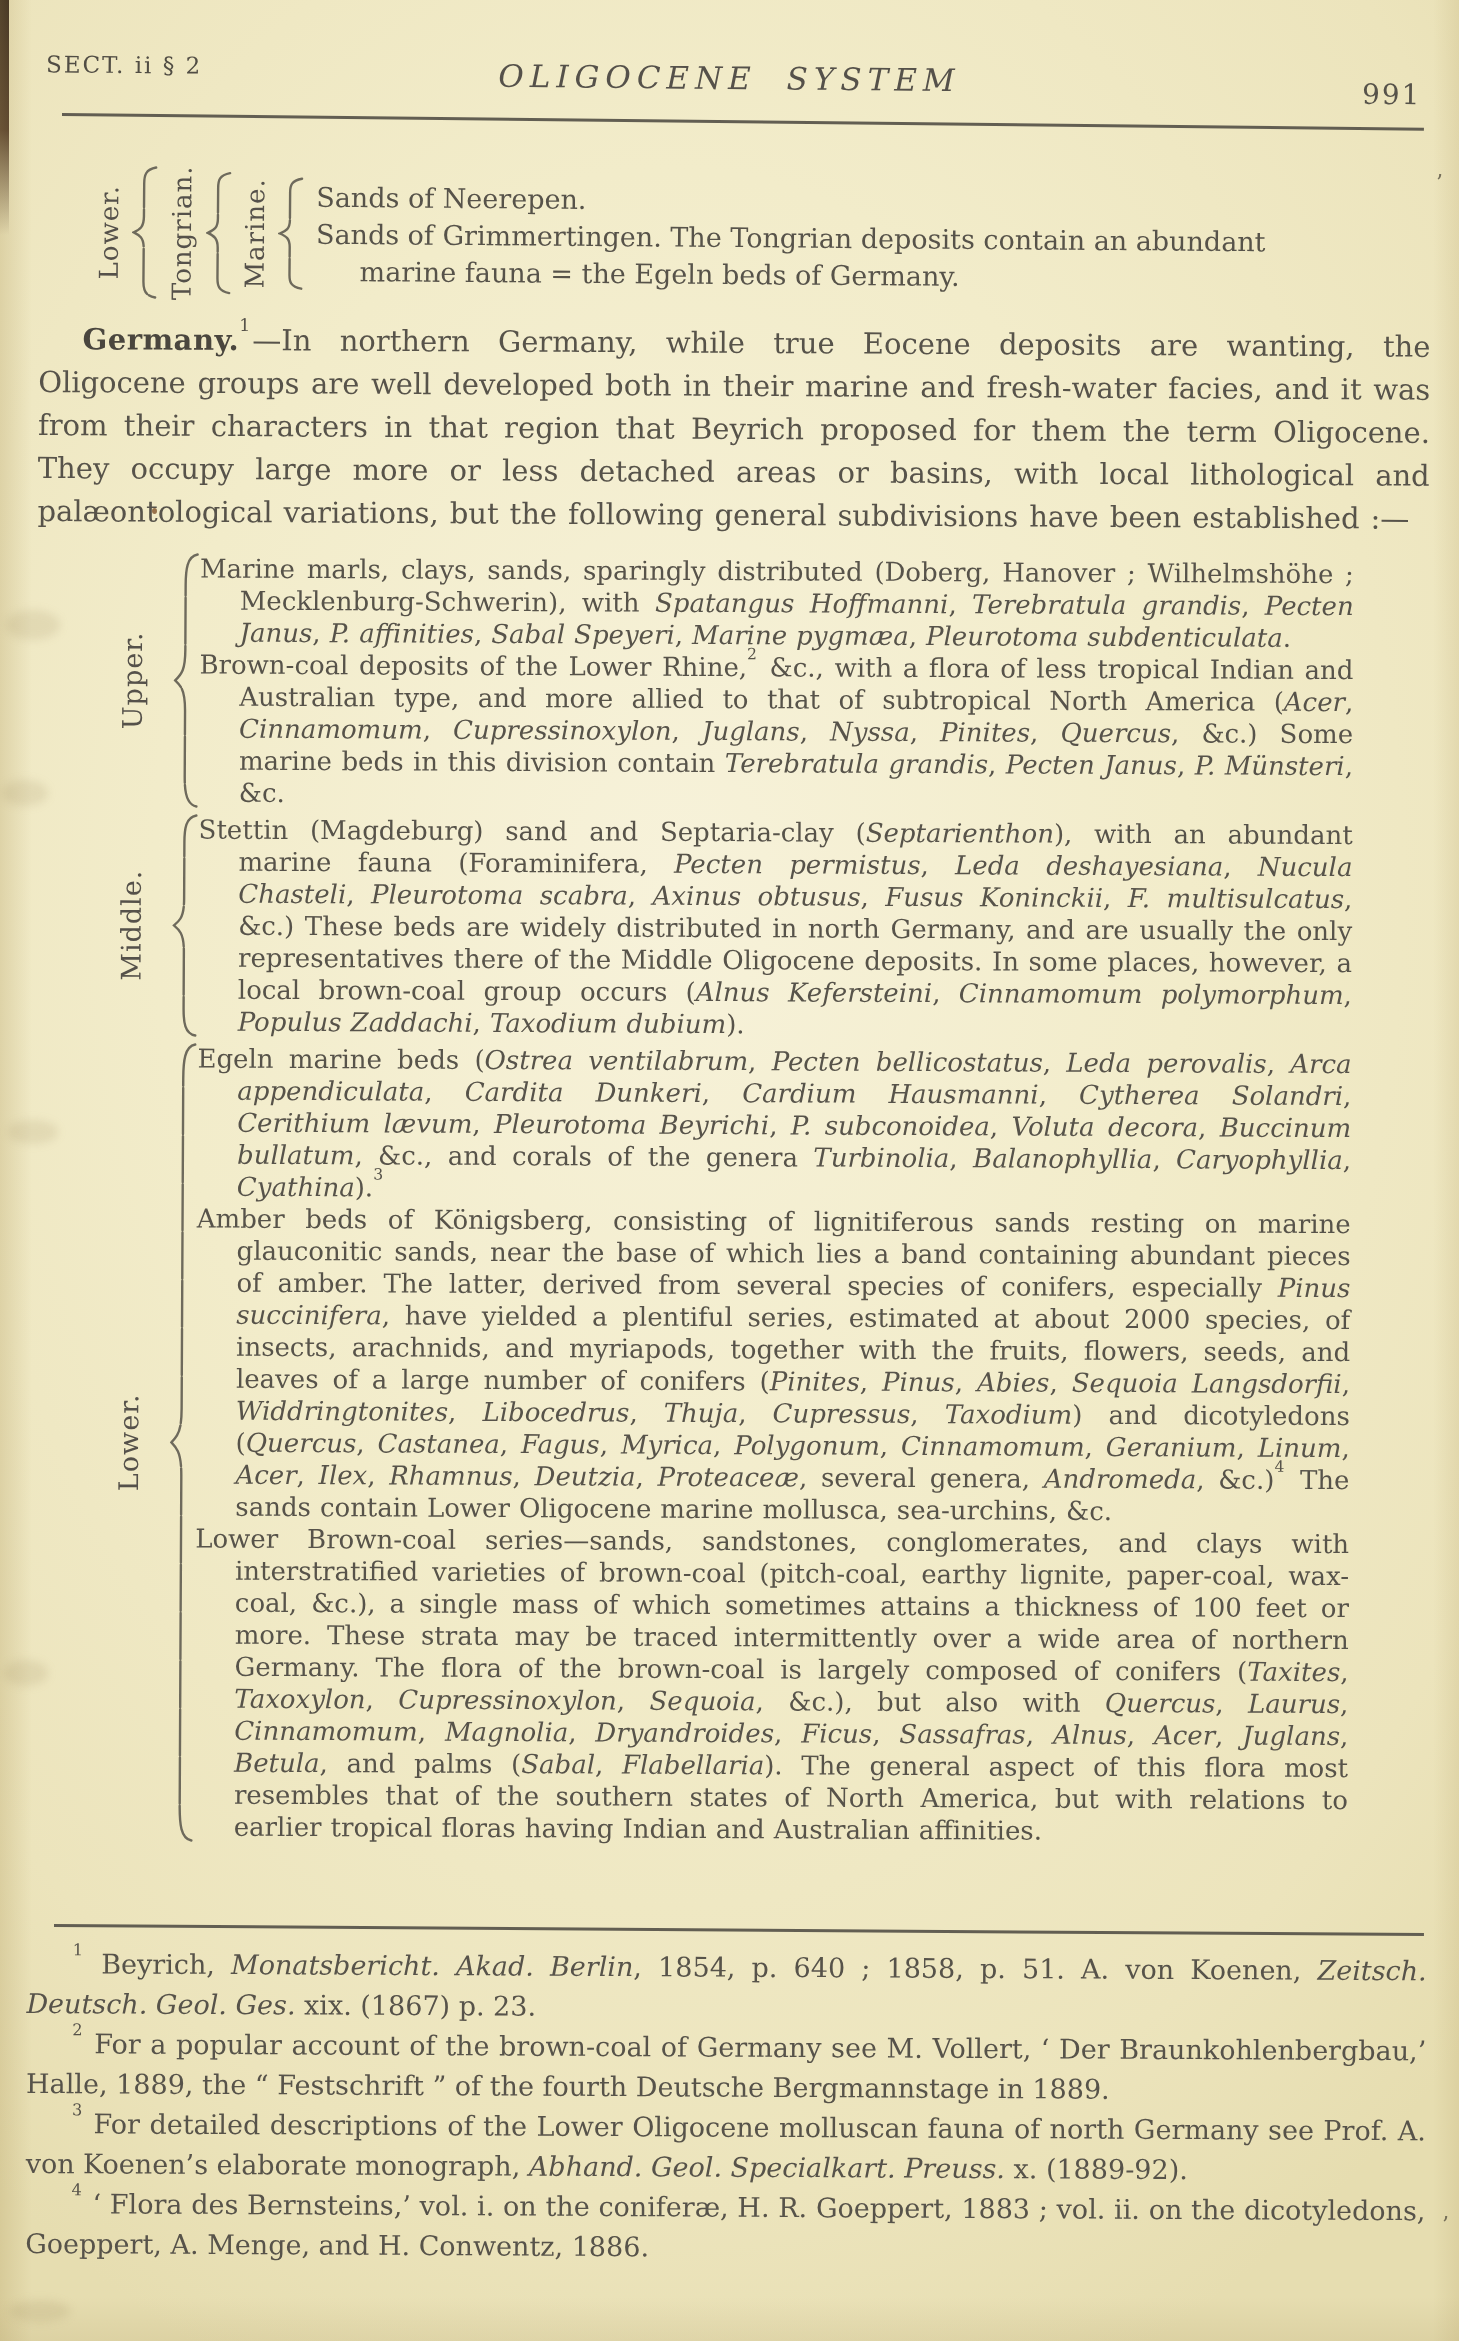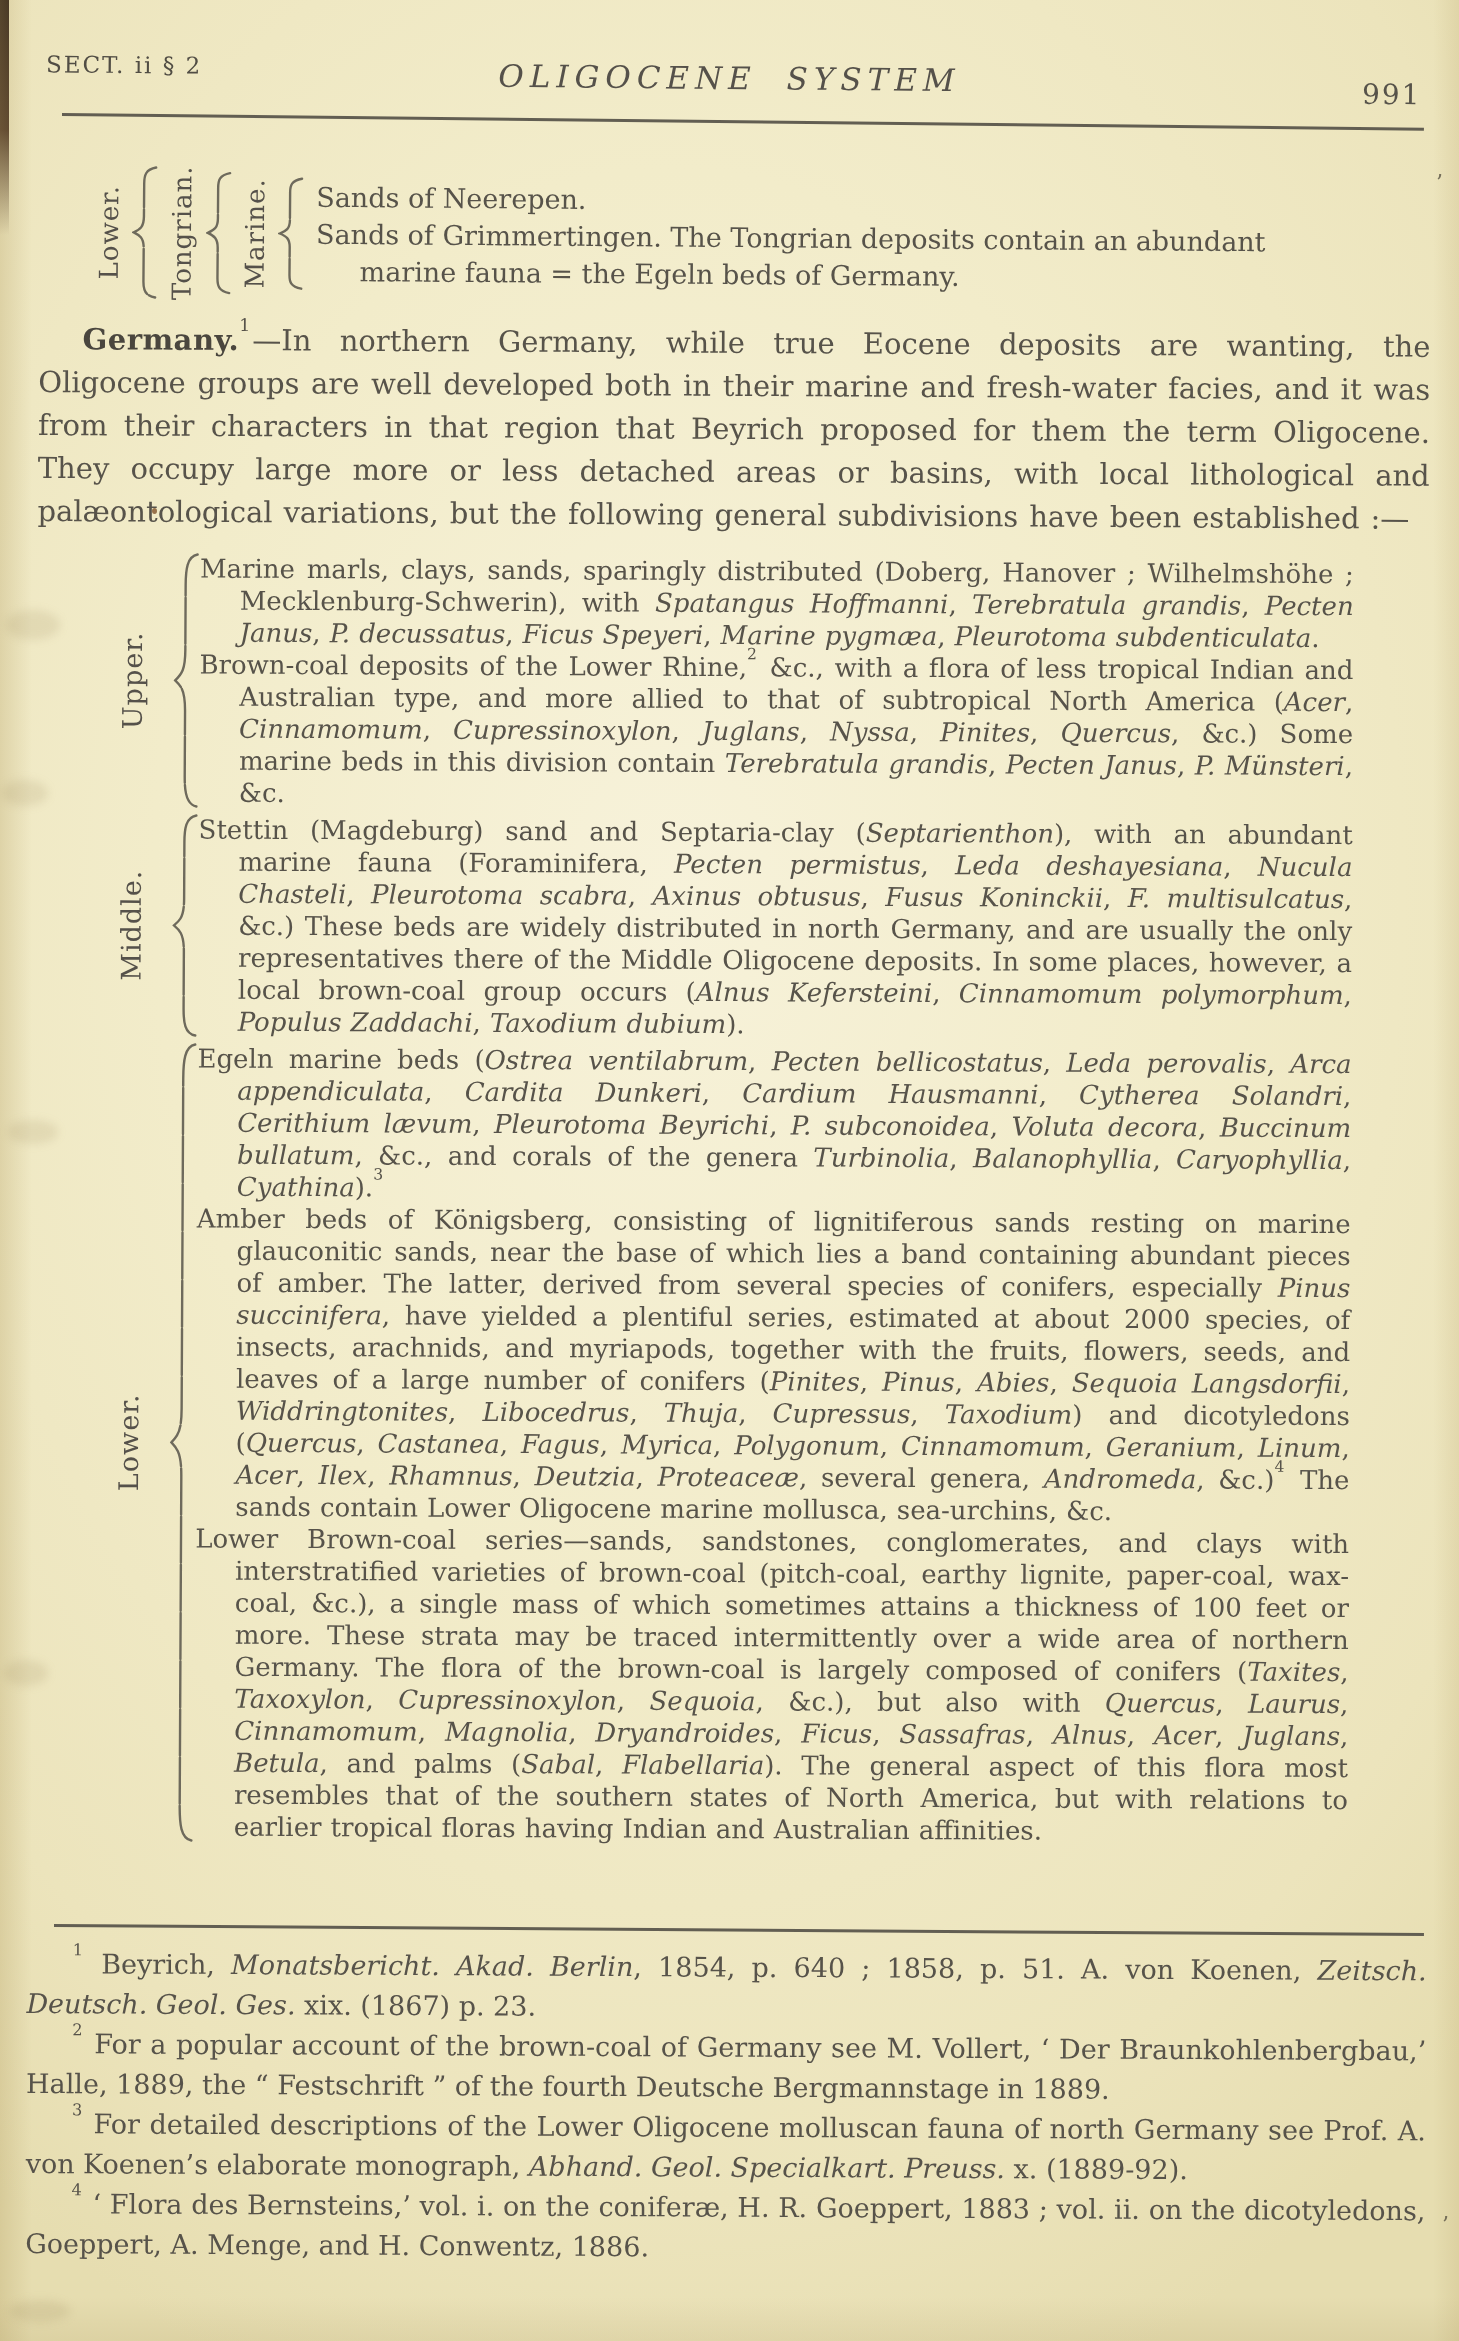--- a/index.html
+++ b/index.html
@@ -126,21 +126,21 @@
     <div class="group">
       <div class="g-label">
         <span>Upper.</span>
       </div>
       <div class="g-brace brace">
           <svg viewBox="0 0 22 256" preserveAspectRatio="none">
             <path d="M20 2 C11 4 10 17.36 10 32.72 L10 97.28 C10 117.248 7 121.856 1.5 128 C7 134.144 10 138.752 10 158.72 L10 223.28 C10 238.64 11 252 20 254" fill="none" stroke="#6e6a5c" stroke-width="2.4" stroke-linecap="round" stroke-dasharray="46 2.2" vector-effect="non-scaling-stroke"></path>
           </svg>
         </div>
       <div class="g-items">
-          <p>Marine marls, clays, sands, sparingly distributed (Doberg, Hanover ; Wilhelmshöhe ; Mecklenburg-Schwerin), with <i>Spatangus Hoffmanni</i>, <i>Terebratula grandis</i>, <i>Pecten Janus</i>, <i>P. decussatus</i>, <i>Ficus Speyeri</i>, <i>Marine pygmæa</i>, <i>Pleurotoma subdenticulata</i>.</p>
+          <p>Marine marls, clays, sands, sparingly distributed (Doberg, Hanover ; Wilhelmshöhe ; Mecklenburg-Schwerin), with <i>Spatangus Hoffmanni</i>, <i>Terebratula grandis</i>, <i>Pecten Janus</i>, <i>P. affinities</i>, <i>Sabal Speyeri</i>, <i>Marine pygmæa</i>, <i>Pleurotoma subdenticulata</i>.</p>
           <p>Brown-coal deposits of the Lower Rhine,<sup>2</sup> &amp;c., with a flora of less tropical Indian and Australian type, and more allied to that of subtropical North America (<i>Acer</i>, <i>Cinnamomum</i>, <i>Cupressinoxylon</i>, <i>Juglans</i>, <i>Nyssa</i>, <i>Pinites</i>, <i>Quercus</i>, &amp;c.)  Some marine beds in this division contain <i>Terebratula grandis</i>, <i>Pecten Janus</i>, <i>P. Münsteri</i>, &amp;c.</p>
         </div>
     </div>
     <div class="group">
       <div class="g-label">
         <span>Middle.</span>
       </div>
       <div class="g-brace brace">
           <svg viewBox="0 0 22 224" preserveAspectRatio="none">
             <path d="M20 2 C11 4 10 15.44 10 28.88 L10 85.12 C10 102.592 7 106.624 1.5 112 C7 117.376 10 121.408 10 138.88 L10 195.12 C10 208.56 11 220 20 222" fill="none" stroke="#6e6a5c" stroke-width="2.4" stroke-linecap="round" stroke-dasharray="46 2.2" vector-effect="non-scaling-stroke"></path>

